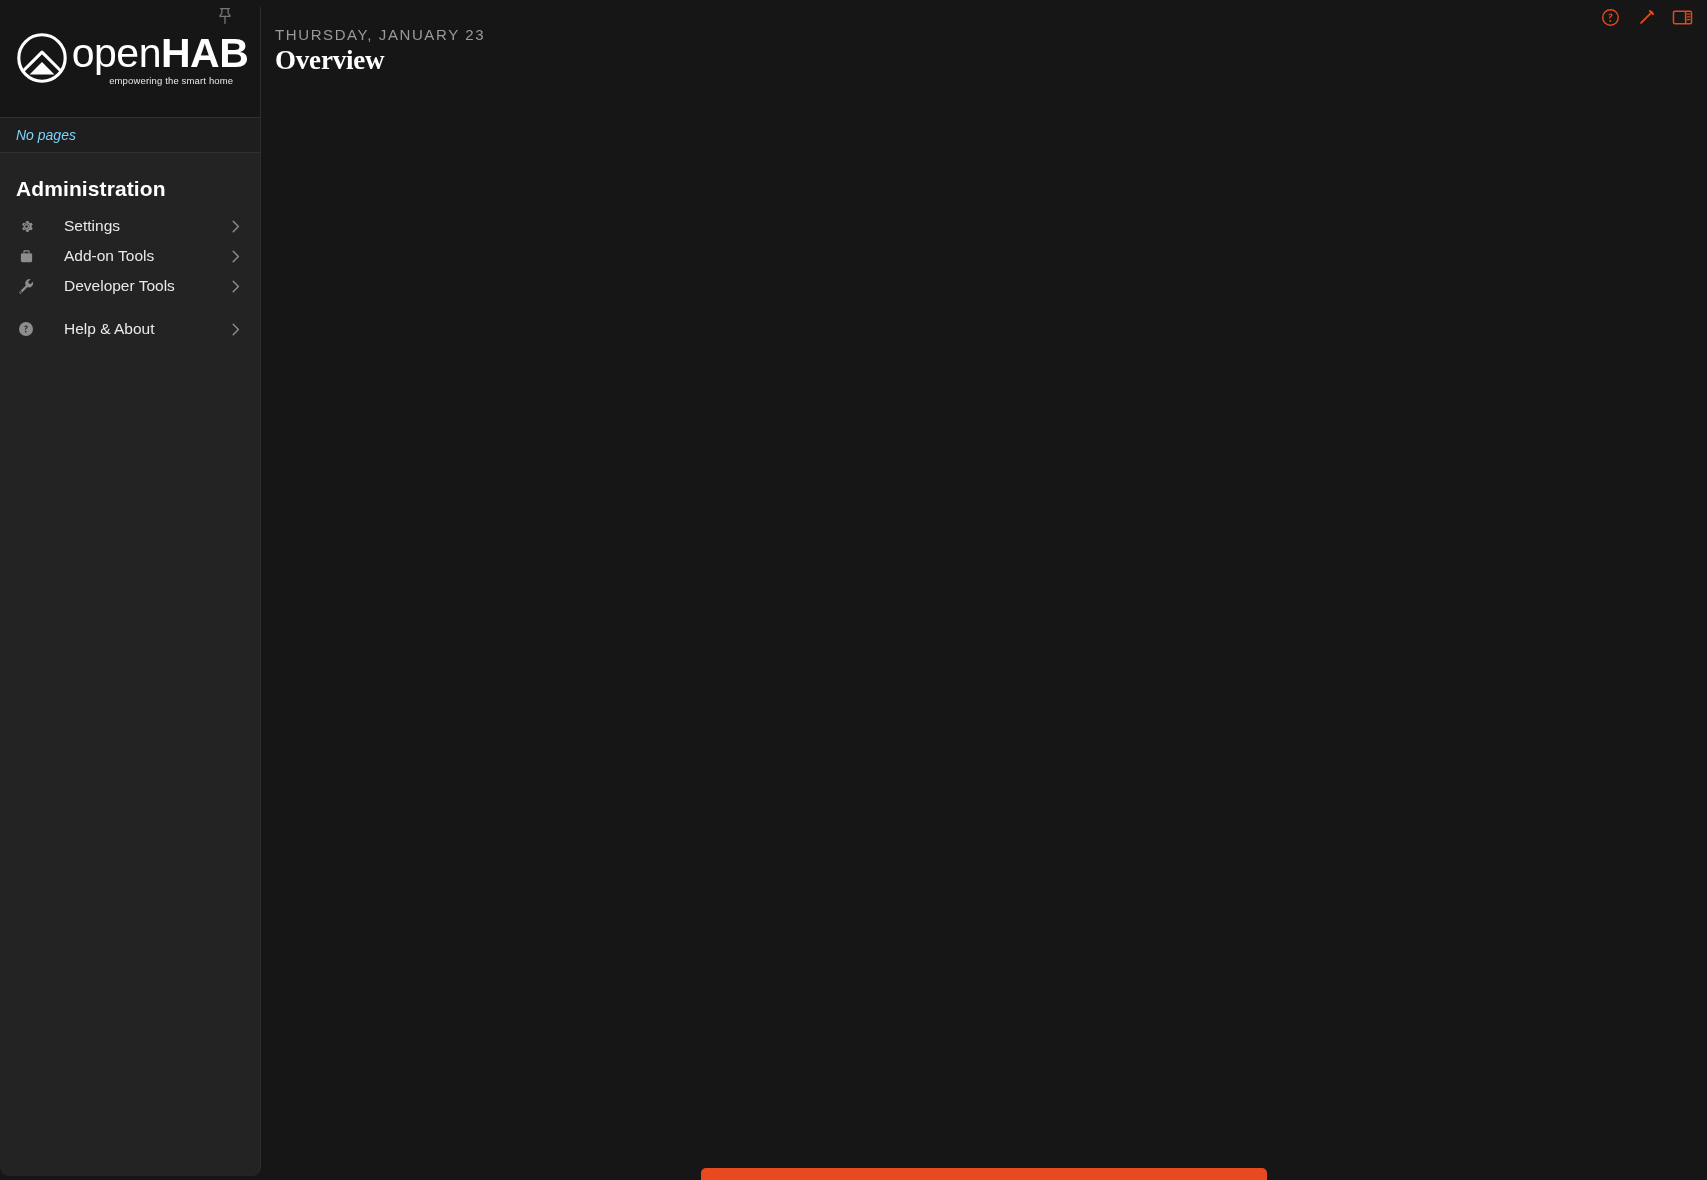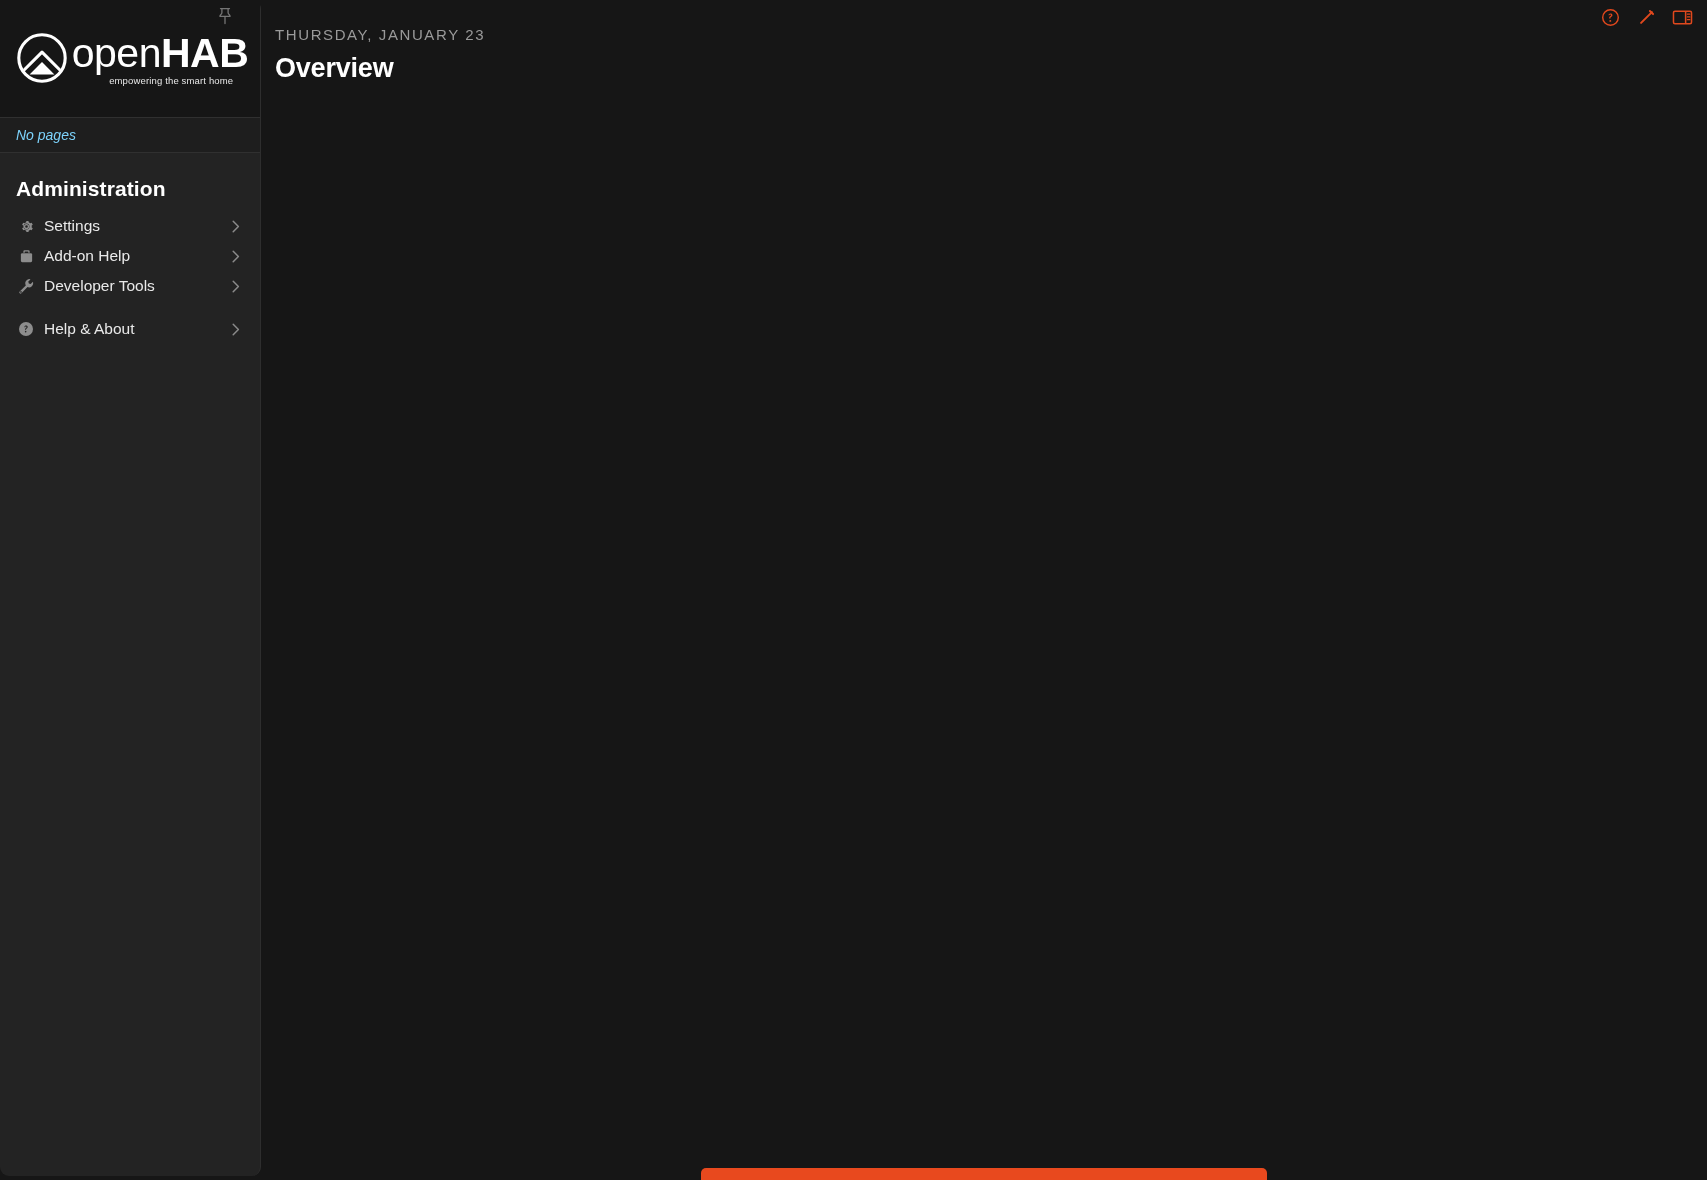--- a/index.html
+++ b/index.html
@@ -114,20 +114,21 @@
   .nav-list { display: flex; flex-direction: column; }
 
   .nav-item {
     position: relative;
     height: 30px;
     display: flex;
     align-items: center;
     padding: 0 18px 0 16px;
     cursor: pointer;
     user-select: none;
+    gap: 20px;
   }
 
   .nav-icon {
     width: 20px;
     height: 20px;
     flex: 0 0 20px;
     display: flex;
     align-items: center;
     justify-content: center;
     color: #8d8d8d;
@@ -175,21 +176,22 @@
     text-transform: uppercase;
     line-height: 13px;
     font-weight: 400;
   }
   .page-title {
     color: #ffffff;
     font-size: 27px;
     font-weight: 700;
     line-height: 32px;
     letter-spacing: -0.2px;
-    margin-top: 11px;
+    margin-top: 3px;
+    font-family: Liberation Serif, serif;
   }
 
   .top-actions {
     position: absolute;
     top: 6px;
     right: 14px;
     display: flex;
     align-items: center;
     gap: 14px;
   }
@@ -281,21 +283,21 @@
         </span>
       </div>
 
       <div class="nav-item">
         <span class="nav-icon">
           <svg width="15" height="15" viewBox="0 0 16 16" aria-hidden="true">
             <path fill="#8d8d8d" d="M6 1.4h4a1.4 1.4 0 0 1 1.4 1.4v1.1h-1.5V3a.3.3 0 0 0-.3-.3H6.4a.3.3 0 0 0-.3.3v.9H4.6V2.8A1.4 1.4 0 0 1 6 1.4z"></path>
             <rect x="2" y="4.4" width="12" height="9.6" rx="1.4" fill="#8d8d8d"></rect>
           </svg>
         </span>
-        <span class="nav-label">Add-on Help</span>
+        <span class="nav-label">Add-on Tools</span>
         <span class="nav-chevron">
           <svg width="8" height="13" viewBox="0 0 8 13" fill="none" aria-hidden="true">
             <path d="M1.2 1.2 L6.4 6.5 L1.2 11.8" stroke="#8a8a8a" stroke-width="1.5" stroke-linecap="round" stroke-linejoin="round"></path>
           </svg>
         </span>
       </div>
 
       <div class="nav-item">
         <span class="nav-icon">
           <svg width="16" height="16" viewBox="0 0 16 16" aria-hidden="true">

